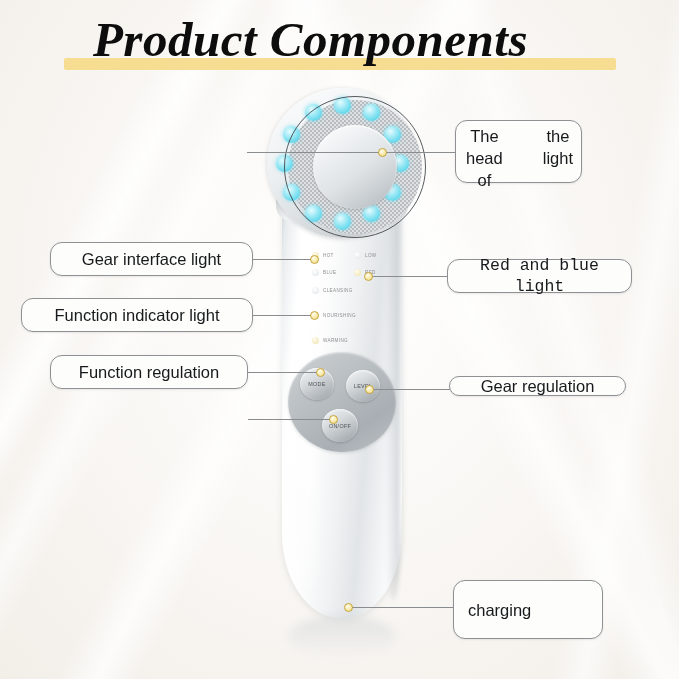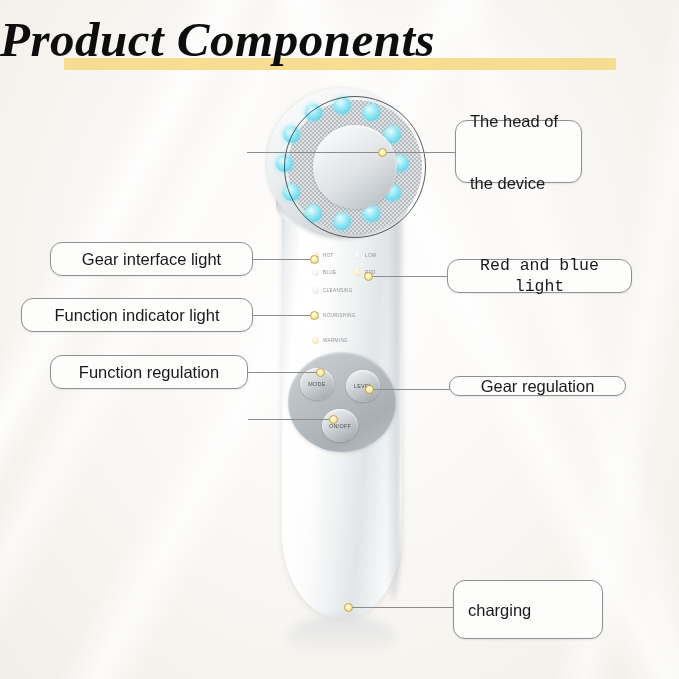--- a/index.html
+++ b/index.html
@@ -27,21 +27,21 @@
       radial-gradient(ellipse at 50% 42%, #ffffff 0%, #faf8f5 45%, #f2efe9 100%);
     overflow: hidden;
   }
 
   
   #title-wrap {
     position: absolute;
     left: 0; top: 8px;
     width: 621px;
     height: 66px;
-    text-align: left;
+    text-align: center;
   }
   #title-bar {
     position: absolute;
     left: 64px;
     top: 50px;
     width: 552px;
     height: 12px;
     background: #f7dd92;
     border-radius: 2px;
   }
@@ -351,23 +351,23 @@
 
   <div class="marker" style="left:378px; top:148px;"></div>
   <div class="marker" style="left:310px; top:255px;"></div>
   <div class="marker" style="left:364px; top:272px;"></div>
   <div class="marker" style="left:310px; top:311px;"></div>
   <div class="marker" style="left:316px; top:368px;"></div>
   <div class="marker" style="left:365px; top:385px;"></div>
   <div class="marker" style="left:329px; top:415px;"></div>
   <div class="marker" style="left:344px; top:603px;"></div>
 
-  <div class="callout two-line" style="left:455px; top:120px; width:127px; height:63px; flex-direction:column; align-items:flex-start; padding-left:14px;gap:40px;">
+  <div class="callout two-line" style="left:455px; top:120px; width:127px; height:63px; flex-direction:row; align-items:flex-start; padding-left:14px;gap:40px;">
     <span>The head of</span>
-    <span>the device</span>
+    <span>the light</span>
   </div>
 
   <div class="callout" style="left:50px; top:242px; width:203px; height:34px;">
     <span>Gear interface light</span>
   </div>
 
   <div class="callout" style="left:447px; top:259px; width:185px; height:34px;font-family:Liberation Mono, monospace;">
     <span>Red and blue light</span>
   </div>
 

